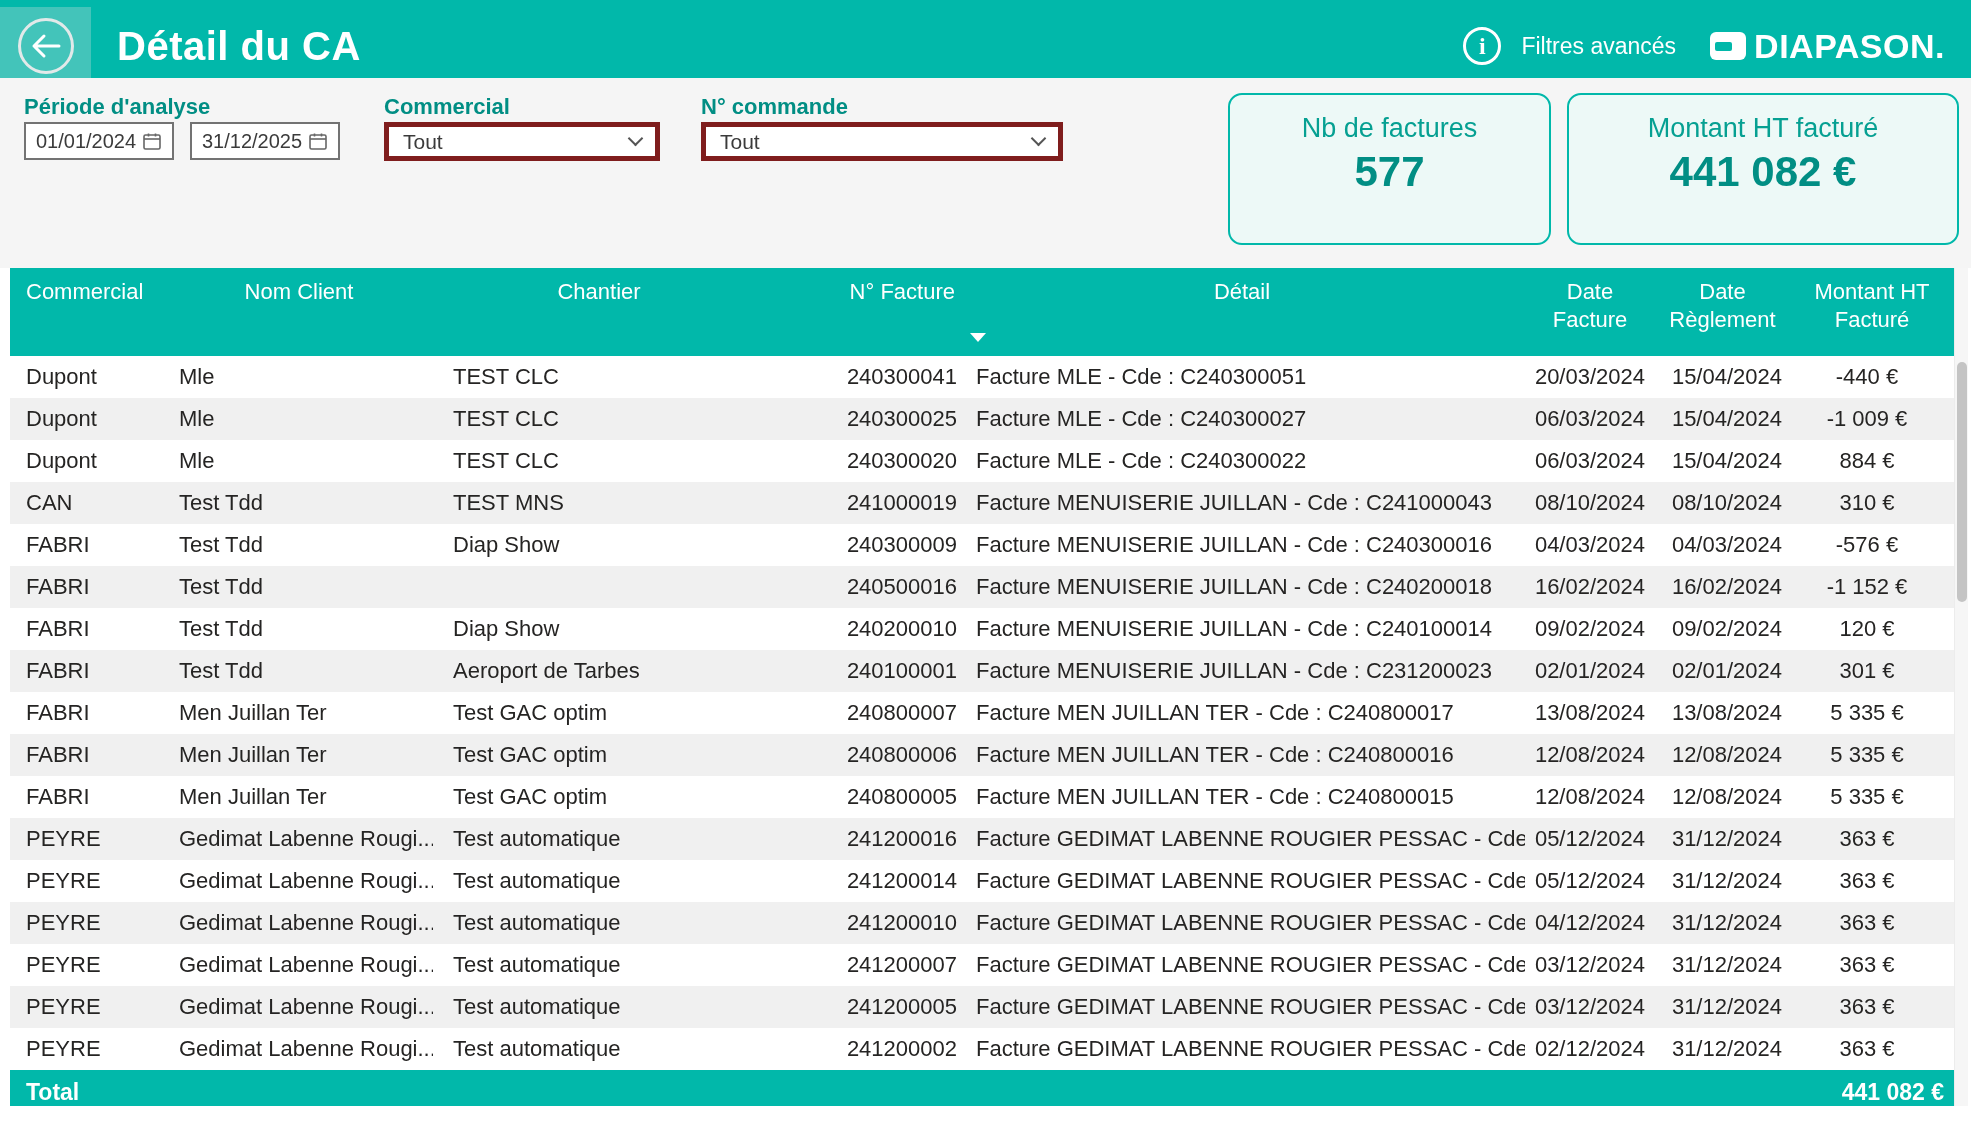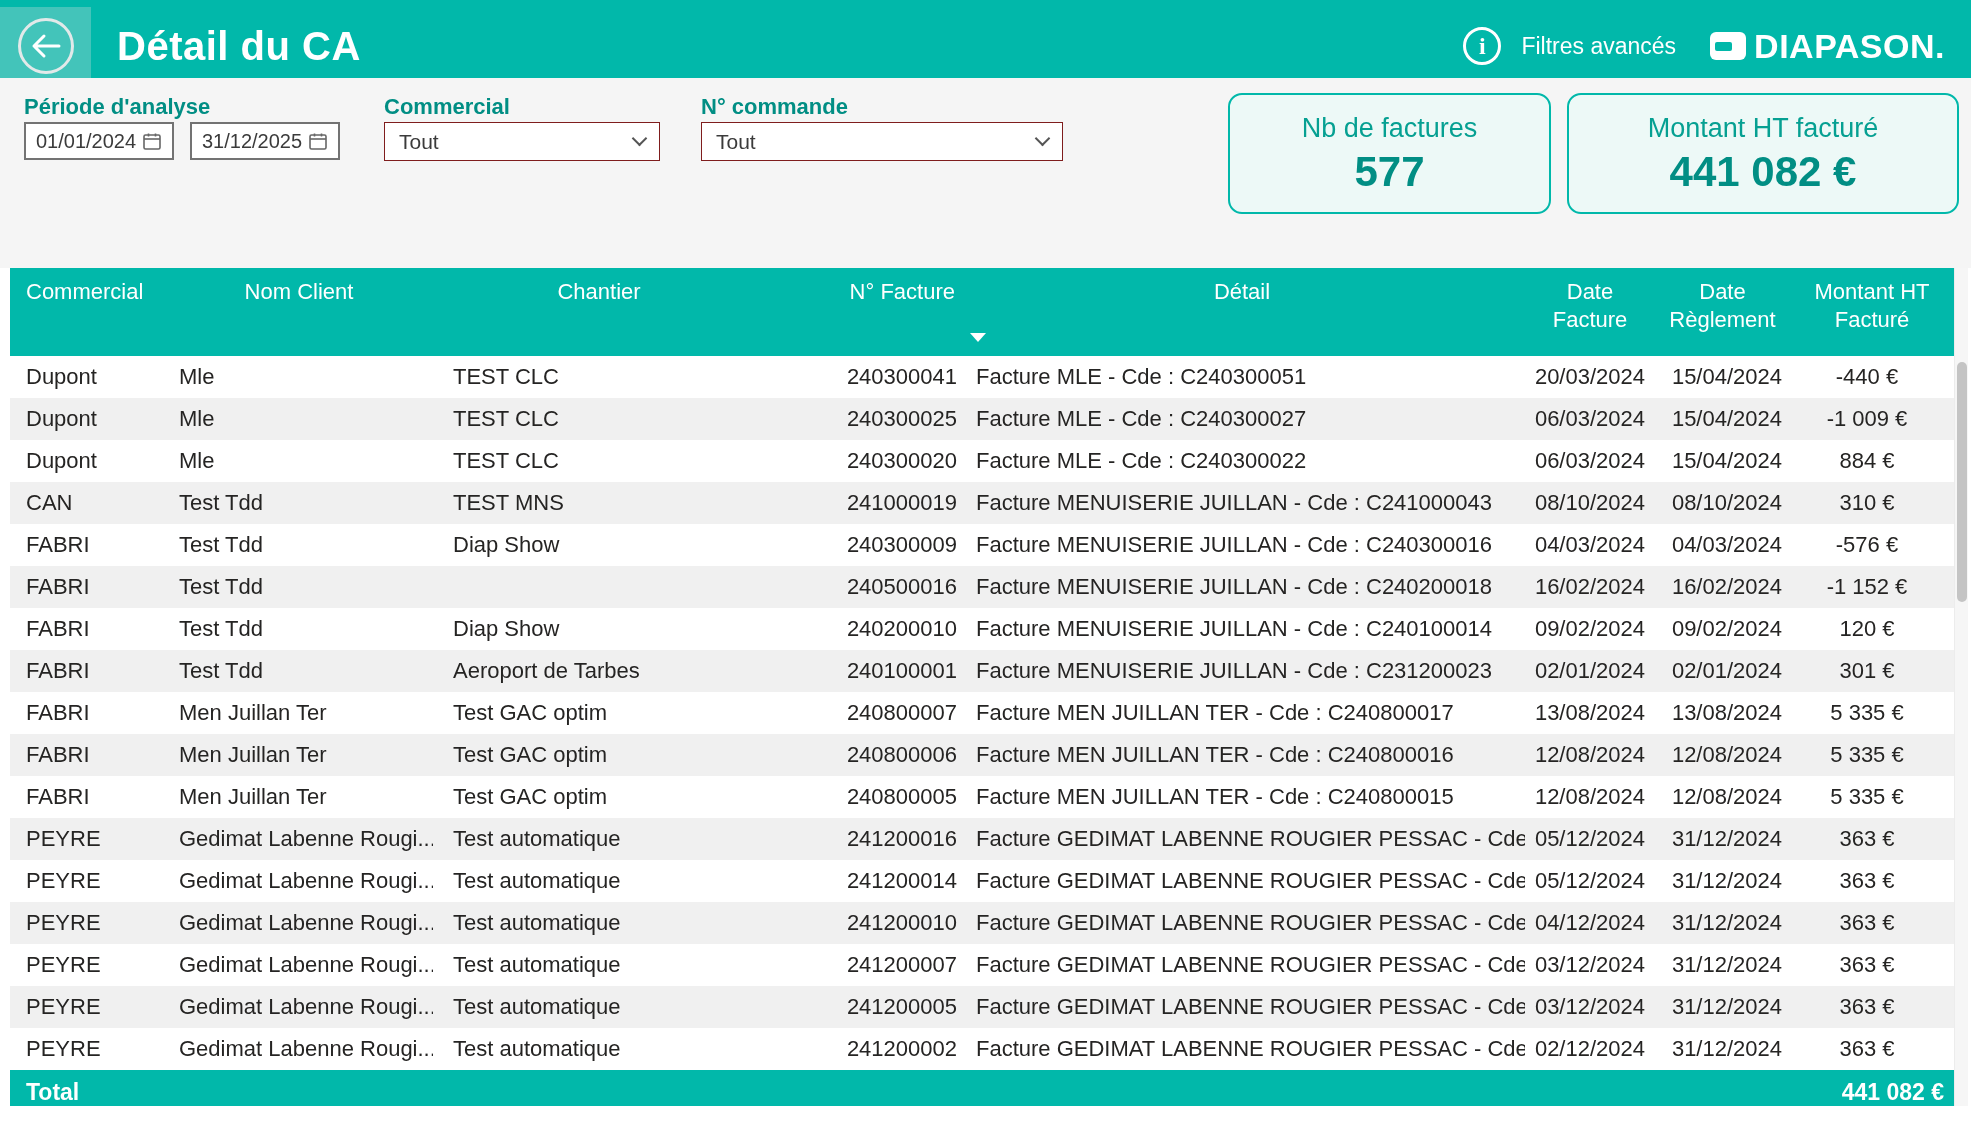--- a/index.html
+++ b/index.html
@@ -28,29 +28,29 @@
   
   .filter-band { position:absolute; top:78px; left:0; width:1971px; height:190px; background:var(--band-bg,#F5F5F5); }
   .flabel { position:absolute; font-size:22px; font-weight:bold; color:var(--accent-dark,#018E84); }
   .lbl-periode { left:24px; top:16px; }
   .lbl-commercial { left:384px; top:16px; }
   .lbl-commande { left:701px; top:16px; }
   .date-row { position:absolute; left:24px; top:44px; display:flex; gap:16px; }
   .date-box { width:150px; height:38px; background:#fff; border:2px solid #737373;
               display:flex; align-items:center; justify-content:space-between; padding:0 10px;
               font-size:20px; color:#3b3b3b; cursor:pointer; }
-  .dropdown { position:absolute; top:44px; height:39px; background:#fff; border:1px solid #7f1d1d;
+  .dropdown { position:absolute; top:44px; height:39px; background:#fff; border:5px solid #7f1d1d;
               display:flex; align-items:center; justify-content:space-between; padding:0 14px;
               font-size:21px; color:#3b3b3b; cursor:pointer; }
   .dd-commercial { left:384px; width:276px; }
   .dd-commande { left:701px; width:362px; }
   .chevron { width:11px; height:11px; border-right:2px solid #555; border-bottom:2px solid #555;
              transform:rotate(45deg); margin-top:-6px; flex:0 0 auto; }
 
-  .kpi { position:absolute; top:15px; height:121px; background:var(--kpi-bg,#EDF9F7);
+  .kpi { position:absolute; top:15px; height:152px; background:var(--kpi-bg,#EDF9F7);
          border:2px solid var(--accent,#01B8AA); border-radius:14px; text-align:center; padding-top:18px; }
   .kpi-1 { left:1228px; width:323px; }
   .kpi-2 { left:1567px; width:392px; }
   .kpi-label { font-size:27px; color:#06A092; }
   .kpi-value { font-size:42px; font-weight:bold; color:var(--accent-dark,#018E84); margin-top:4px; }
 
   
   .table { position:absolute; top:268px; left:10px; width:1944px; background:#fff; }
   .thead { position:relative; display:flex; background:var(--accent,#01B8AA); color:#fff; height:88px; }
   .th { padding-top:10px; font-size:22px; white-space:pre-line; line-height:1.25; cursor:pointer; }

